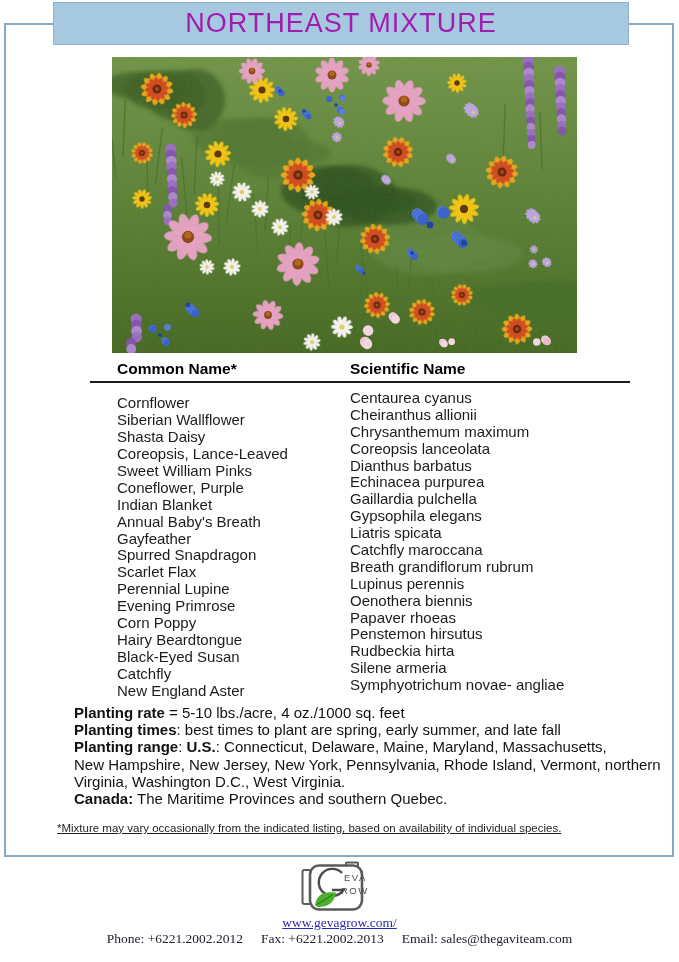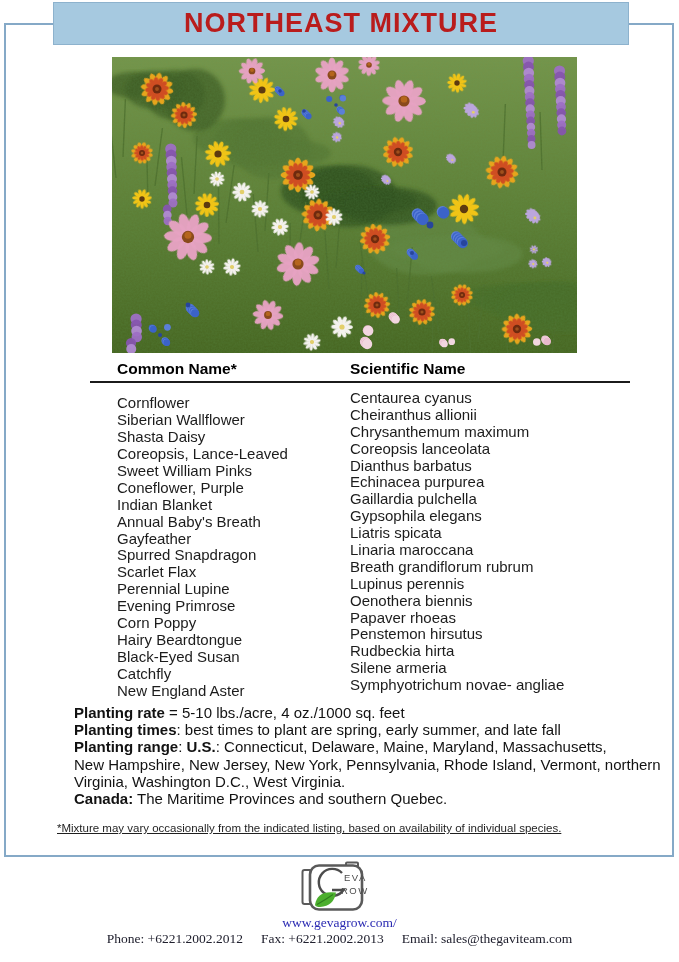--- a/index.html
+++ b/index.html
@@ -2,21 +2,21 @@
 <html><head>
 <meta charset="utf-8">
 <style>
   html,body{margin:0;padding:0;}
   body{width:679px;height:962px;background:#fff;font-family:"Liberation Sans",sans-serif;}
   .page{position:relative;width:679px;height:962px;overflow:hidden;background:#fff;}
 
   .frame{position:absolute;left:4px;top:23px;width:666px;height:830px;border:2px solid #85a9c7;background:#fff;z-index:0;}
 
   .header-bar{position:absolute;left:53px;top:2px;width:574px;height:41px;background:#a6c9e0;border:1px solid #8db2cd;display:flex;align-items:center;justify-content:center;z-index:3;}
-  .header-bar .title{color:#b91c1c;font-weight:bold;font-size:27px;letter-spacing:1px;}
+  .header-bar .title{color:#a21caf;font-weight:normal;font-size:27px;letter-spacing:1px;}
 
   .photo{position:absolute;left:112px;top:57px;width:465px;height:296px;z-index:2;overflow:hidden;background:#5d7c33;}
 
   .col-header{position:absolute;top:360px;font-weight:bold;font-size:15.5px;color:#000000;z-index:2;}
   .col-header.common{left:117px;}
   .col-header.sci{left:350px;}
   .rule{position:absolute;left:90px;top:381px;width:540px;height:2px;background:#1b1b1b;z-index:2;}
 
   #species-list{position:absolute;left:117px;top:389px;z-index:2;}
   .species-row{display:flex;height:16.9px;align-items:center;font-size:15px;color:#1c1c1c;white-space:nowrap;}
@@ -24,21 +24,21 @@
 
   .planting{position:absolute;left:74px;top:704px;width:600px;font-size:15px;line-height:17.2px;color:#121212;z-index:2;}
   .planting div{white-space:nowrap;}
   .planting b{font-weight:bold;}
 
   .footnote{position:absolute;left:57px;top:822px;font-size:11.5px;color:#1f1f1f;z-index:2;text-decoration:underline;}
 
   .logo{position:absolute;left:299px;top:859px;width:82px;height:57px;z-index:2;}
 
   .footer{position:absolute;left:0;top:915px;width:679px;text-align:center;font-family:"Liberation Serif",serif;font-size:13.5px;line-height:15.6px;color:#20202e;z-index:2;}
-  .footer .website{color:#2a2ab2;cursor:pointer;}
+  .footer .website{color:#2a2ab2;text-decoration:underline;cursor:pointer;}
   .footer .contact span{margin:9px 9px;}
 </style>
 </head>
 <body>
 
 <div class="page">
 
   <div class="frame"></div>
 
   <div class="header-bar">
@@ -1221,21 +1221,21 @@
       <div class="species-row">
         <span class="common">Annual Baby's Breath</span>
         <span class="sci">Gypsophila elegans</span>
       </div>
       <div class="species-row">
         <span class="common">Gayfeather</span>
         <span class="sci">Liatris spicata</span>
       </div>
       <div class="species-row">
         <span class="common">Spurred Snapdragon</span>
-        <span class="sci">Linaria maroccana</span>
+        <span class="sci">Catchfly maroccana</span>
       </div>
       <div class="species-row">
         <span class="common">Scarlet Flax</span>
         <span class="sci">Breath grandiflorum rubrum</span>
       </div>
       <div class="species-row">
         <span class="common">Perennial Lupine</span>
         <span class="sci">Lupinus perennis</span>
       </div>
       <div class="species-row">

